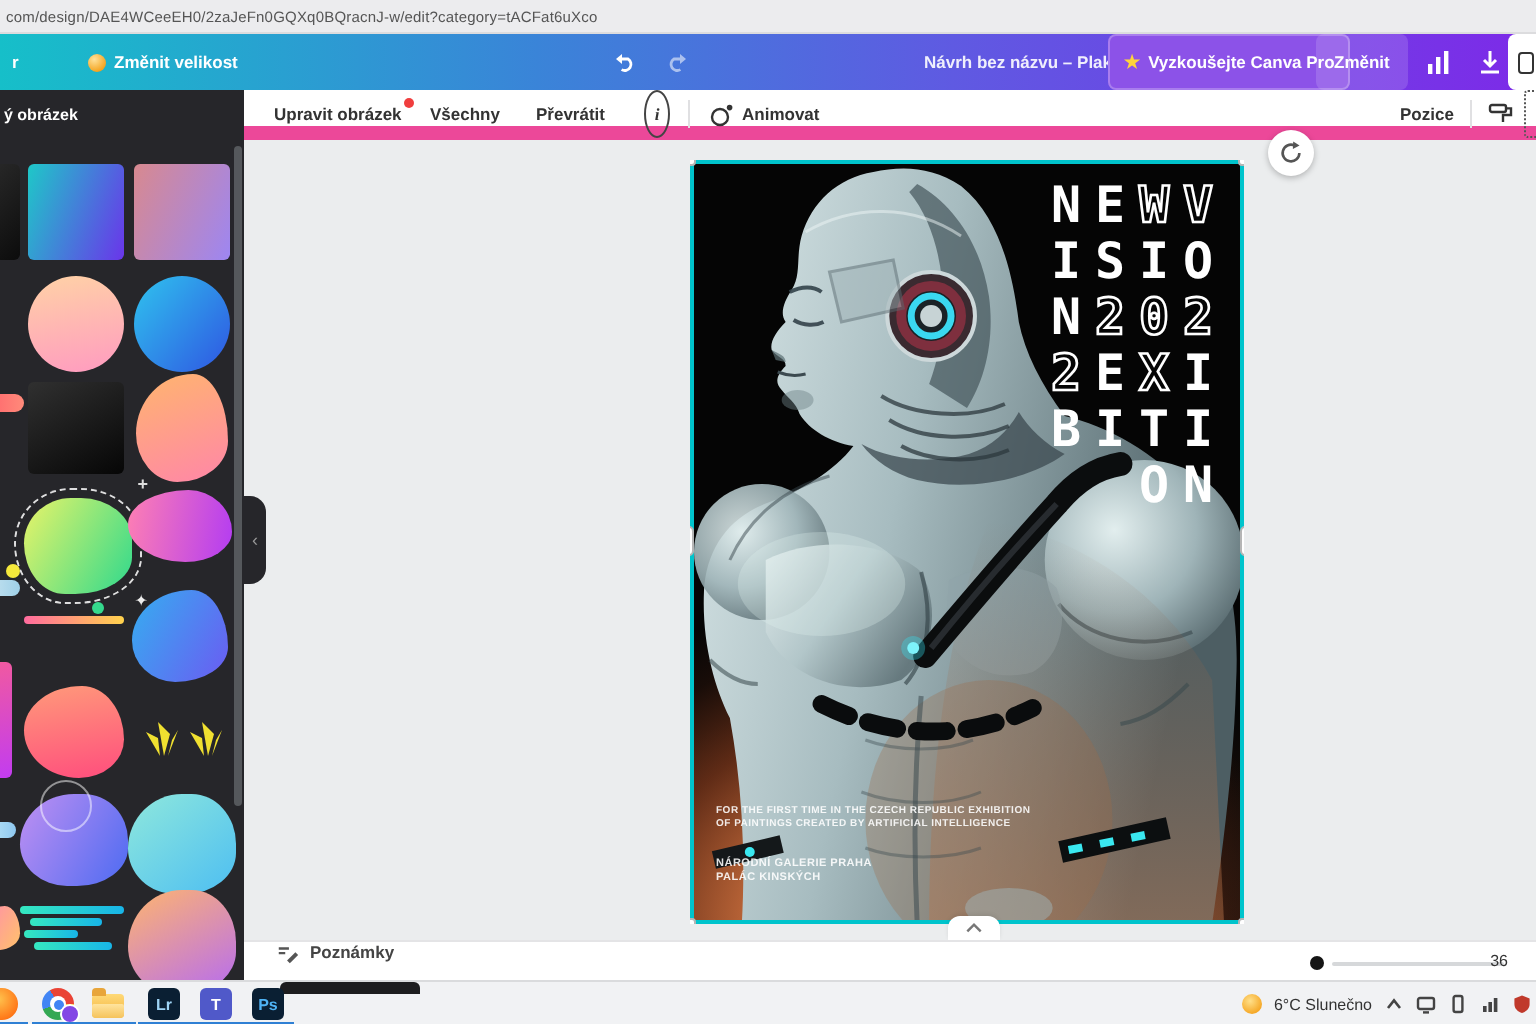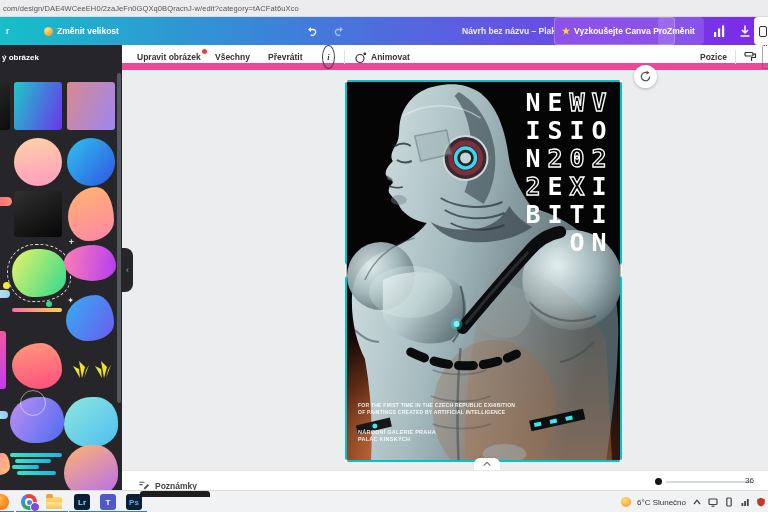--- a/index.html
+++ b/index.html
@@ -75,21 +75,21 @@
   #pinfo2{top:348px;font-size:11px;line-height:14px}
   #sel-border{position:absolute;inset:0;border:2px solid #00c4cc;pointer-events:none}
   .hdl{position:absolute;background:#fff;border:1px solid #b5b5b5;z-index:4}
   .hc{width:7px;height:7px;border-radius:2px}
   .hv{width:5px;height:15px;border-radius:3px;top:calc(50% - 8px)}
   #rotate-btn{position:absolute;left:512px;top:-5px;width:23px;height:23px;border-radius:50%;background:#fff;box-shadow:0 1px 3px rgba(0,0,0,.25);display:flex;align-items:center;justify-content:center;z-index:6}
   #page-tab{position:absolute;left:352px;top:388px;width:26px;height:12px;background:#fff;border-radius:6px 6px 0 0;display:flex;align-items:center;justify-content:center;box-shadow:0 -1px 2px rgba(0,0,0,.08)}
 
   
   #notesbar{position:absolute;left:122px;top:470px;width:646px;height:20px;background:#fff;border-top:1px solid #e4e4e6}
-  #notes-btn{position:absolute;left:16px;top:0;height:20px;display:flex;align-items:flex-end;gap:5px;font-size:8.5px;color:#444;font-weight:600}
+  #notes-btn{position:absolute;left:16px;top:0;height:20px;display:flex;align-items:flex-start;gap:5px;font-size:8.5px;color:#444;font-weight:600}
   #zoom-dot{position:absolute;left:533px;top:7px;width:7px;height:7px;border-radius:50%;background:#151515}
   #zoom-track{position:absolute;left:544px;top:10px;width:86px;height:2px;background:#d6d8da;border-radius:1px}
   #zoom-val{position:absolute;right:14px;top:5px;font-size:8px;color:#333}
 
   
   #taskbar{position:absolute;left:0;top:490px;width:768px;height:22px;background:#f1f2f4;border-top:1px solid #dadbdd}
   #dark-strip{position:absolute;left:140px;top:0;width:70px;height:6px;background:#1d1d1f;border-radius:3px 3px 0 0}
   .app{position:absolute;top:2px;width:18px;height:20px}
   .uline{position:absolute;left:-4px;bottom:0;width:26px;height:2px;background:#2f80d4}
   .chrome{width:16px;height:16px;border-radius:50%;margin:1px;position:relative;background:conic-gradient(from -30deg,#ea4335 0 33%,#fbbc05 33% 50%,#34a853 50% 78%,#4285f4 78% 100%)}

